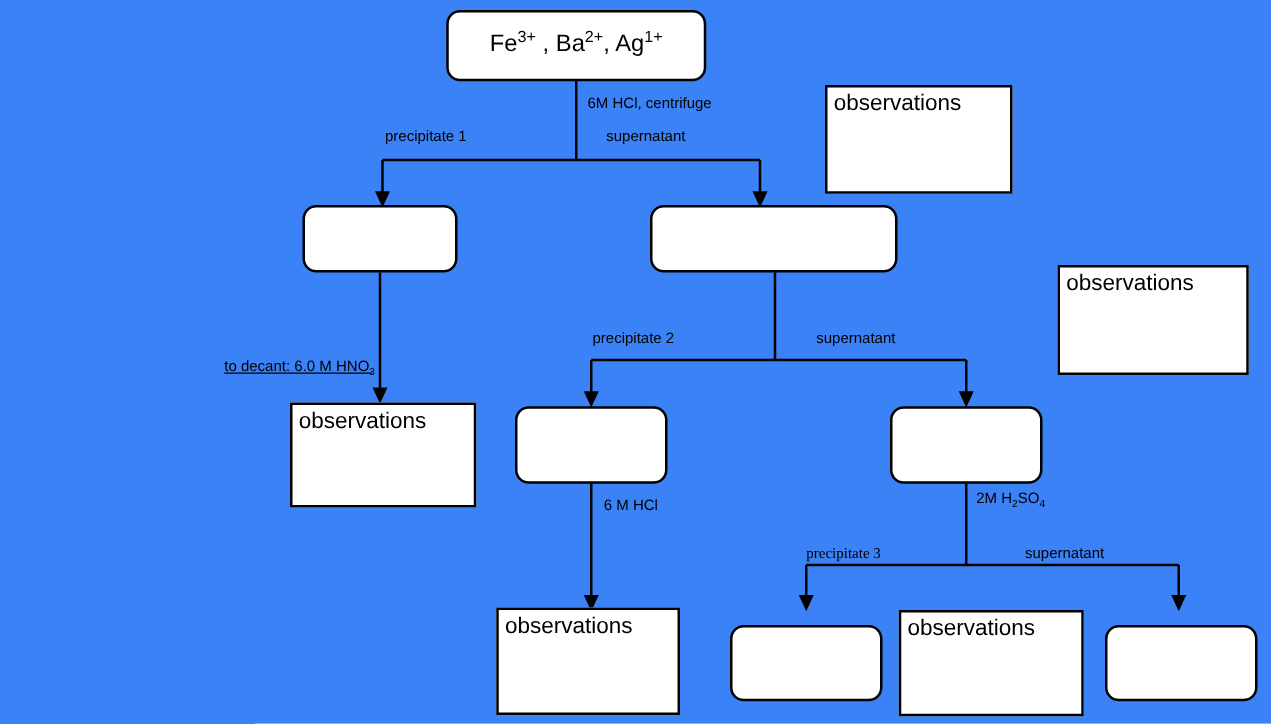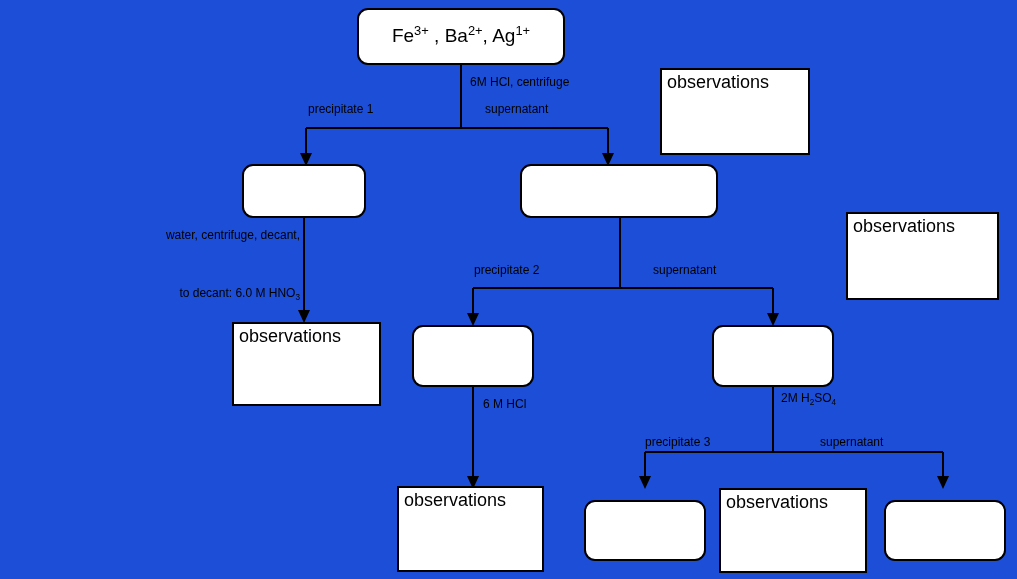--- a/index.html
+++ b/index.html
@@ -4,21 +4,21 @@
 <style>
   html, body {
     margin: 0;
     padding: 0;
     background: #ffffff;
   }
   #canvas {
     position: relative;
     width: 1017px;
     height: 579px;
-    background: #1d4ed8;
+    background: #3b82f6;
     font-family: "Liberation Sans", sans-serif;
     color: #000000;
     overflow: hidden;
   }
   .rbox {
     position: absolute;
     box-sizing: border-box;
     border: 2px solid #000000;
     border-radius: 11px;
     background: #ffffff;
@@ -115,24 +115,23 @@
   <div class="lbl" style="left:485px; top:103px;">supernatant</div>
 
   <div class="sqbox" style="left:660px; top:68px; width:150px; height:87px;">
     <span>observations</span>
   </div>
 
   <div class="rbox" style="left:242px; top:164px; width:124px; height:54px;"></div>
 
   <div class="rbox" style="left:520px; top:164px; width:198px; height:54px;"></div>
 
-  <div class="lbl right" style="left:0px; top:229px; width:300px;">water, centrifuge, decant,</div>
 
 
-  <div class="lbl right" style="left:0px; top:287px; width:300px;">
+  <div class="lbl right" style="left:0px; top:287px; width:300px;text-decoration:underline;">
     <span>to decant:  6.0 M HNO</span><sub>3</sub>
   </div>
 
   <div class="sqbox" style="left:232px; top:322px; width:149px; height:84px;">
     <span>observations</span>
   </div>
 
 
   <div class="lbl" style="left:474px; top:264px;">precipitate 2</div>
 
@@ -146,21 +145,21 @@
 
   <div class="rbox" style="left:712px; top:325px; width:122px; height:62px;"></div>
 
   <div class="lbl" style="left:483px; top:398px;">6 M HCl</div>
 
 
   <div class="lbl" style="left:781px; top:392px;">
     <span>2M H</span><sub>2</sub><span>SO</span><sub>4</sub>
   </div>
 
-  <div class="lbl" style="left:645px; top:436px;">precipitate 3</div>
+  <div class="lbl" style="left:645px; top:436px;font-family:Liberation Serif, serif;">precipitate 3</div>
 
   <div class="lbl" style="left:820px; top:436px;">supernatant</div>
 
   <div class="sqbox" style="left:397px; top:486px; width:147px; height:86px;">
     <span>observations</span>
   </div>
 
   <div class="rbox" style="left:584px; top:500px; width:122px; height:61px;"></div>
 
   <div class="sqbox" style="left:719px; top:488px; width:148px; height:85px;">

